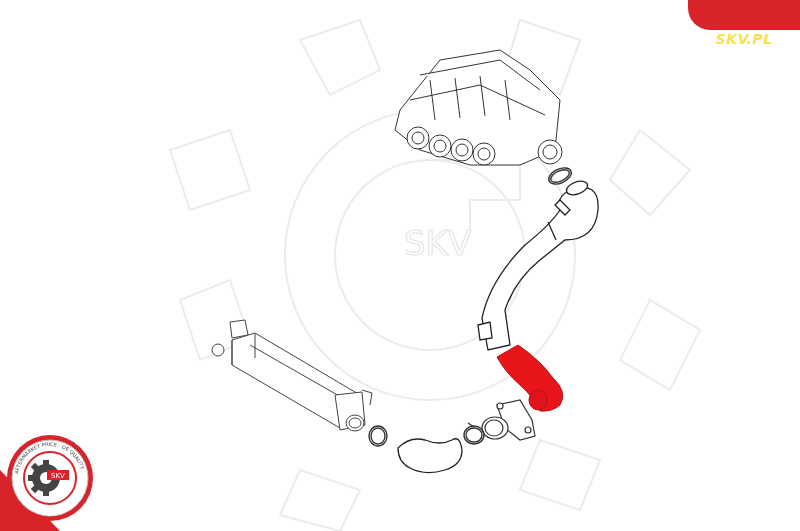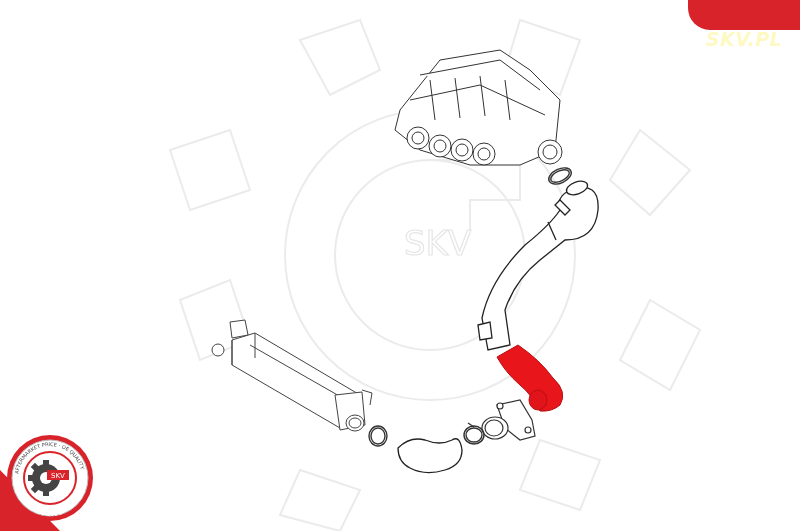--- a/index.html
+++ b/index.html
@@ -4,21 +4,21 @@
 <style>
   html, body { margin: 0; padding: 0; background: #ffffff; }
   body { width: 800px; height: 531px; position: relative; overflow: hidden; font-family: "Liberation Sans", sans-serif; }
   .canvas { position: absolute; left: 0; top: 0; width: 800px; height: 531px; }
   .brand-tab {
     position: absolute; right: 0; top: 0; width: 112px; height: 30px;
     background: #d9232b; border-bottom-left-radius: 22px;
     display: flex; align-items: center; justify-content: center;
   }
   .brand-tab span {
-    color: #fef9c3; font-weight: bold; font-style: italic; font-size: 19px; letter-spacing: 0.5px;
+    color: #fde047; font-weight: bold; font-style: italic; font-size: 14px; letter-spacing: 0.5px;
     font-family: "DejaVu Sans", sans-serif;
     margin-top: 47px;
   }
   .badge { position: absolute; left: 0; top: 430px; width: 100px; height: 101px; }
   .wm-text { font-family: "DejaVu Sans", sans-serif; }
 </style>
 </head>
 <body>
 
 <svg class="canvas" viewBox="0 0 800 531" xmlns="http://www.w3.org/2000/svg">

